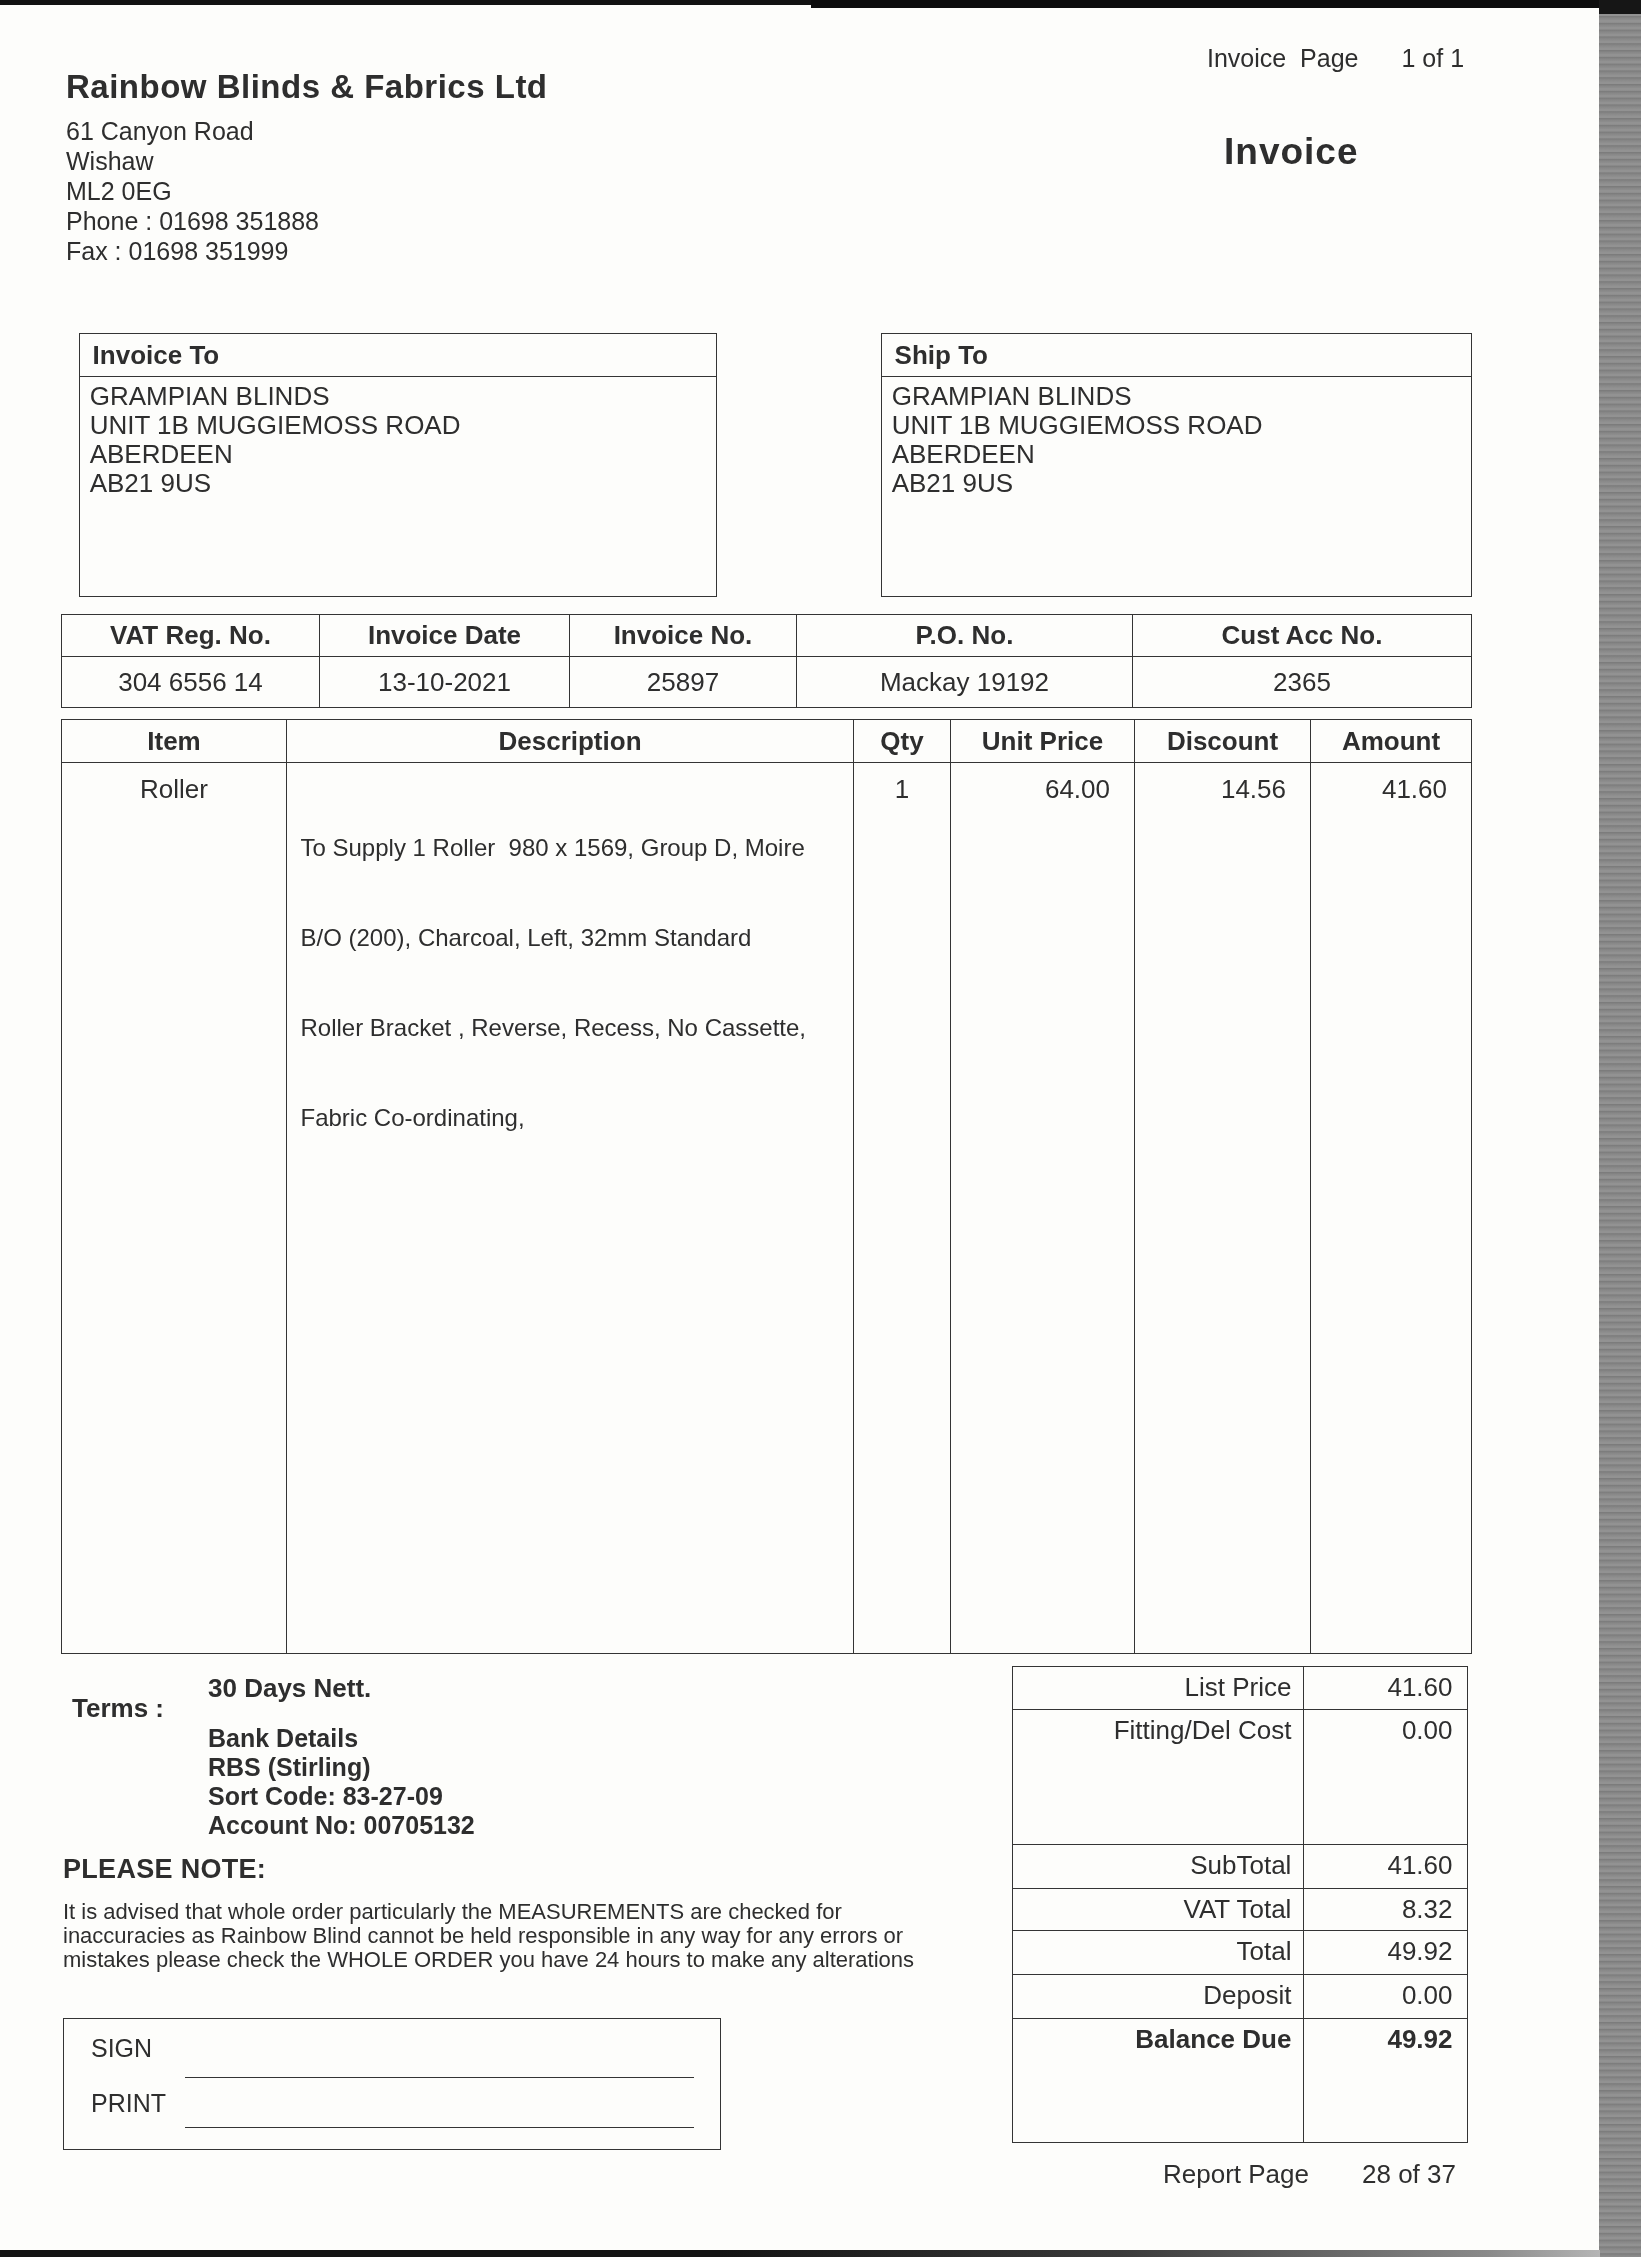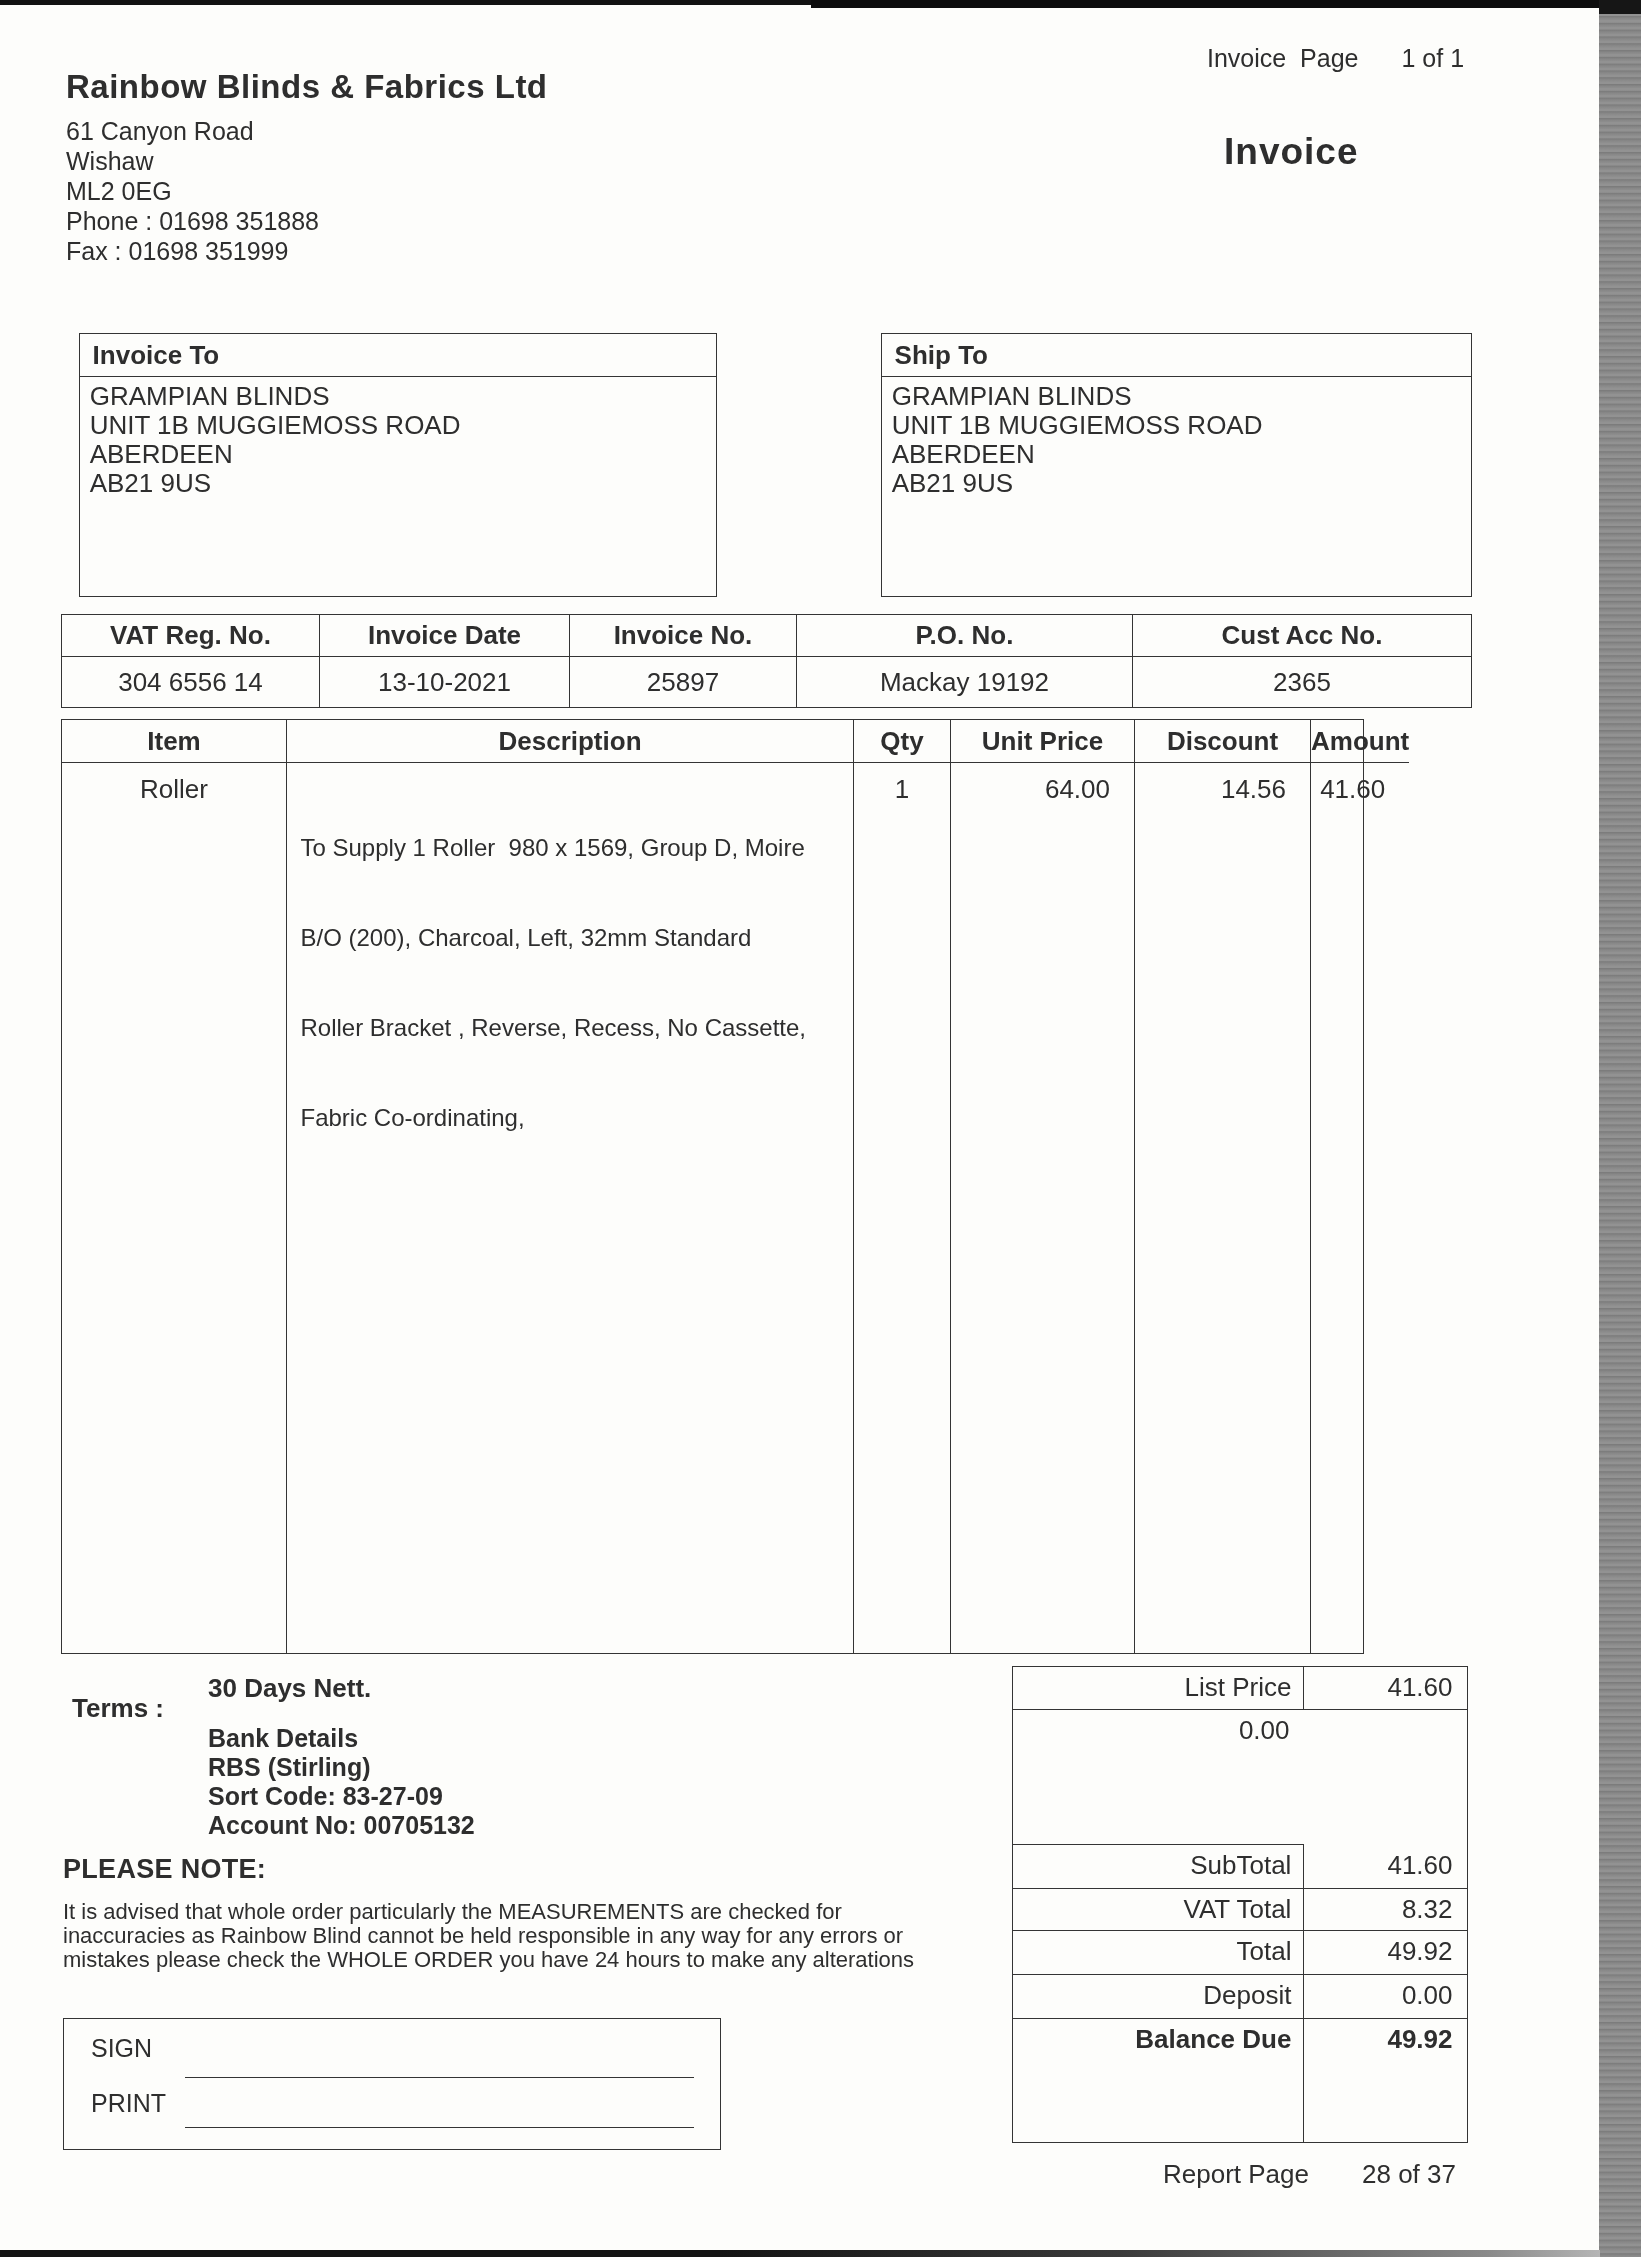--- a/index.html
+++ b/index.html
@@ -53,21 +53,21 @@
     border:1.9px solid var(--line);box-sizing:border-box;
     display:grid;grid-template-columns:258px 250px 227px 336px 1fr;grid-template-rows:42px 1fr;
     font-size:26px;
   }
   .meta-table .cell{display:flex;align-items:center;justify-content:center;box-sizing:border-box;}
   .meta-table .hcell{font-weight:bold;border-bottom:1.9px solid var(--line);}
   .meta-table .rb{border-right:1.9px solid var(--line);}
 
   
   .items-table{
-    left:61px;top:719px;width:1303px;height:935px;
+    left:61px;top:719px;width:1411px;height:935px;
     border:1.9px solid var(--line);box-sizing:border-box;
     display:grid;grid-template-columns:225px 567px 97px 184px 176px 1fr;grid-template-rows:43px 1fr;
     font-size:26px;
   }
   .items-table .cell{box-sizing:border-box;}
   .items-table .hcell{font-weight:bold;display:flex;align-items:center;justify-content:center;border-bottom:1.9px solid var(--line);}
   .items-table .rb{border-right:1.9px solid var(--line);}
   .cell-item{text-align:center;padding-top:10.6px;}
   .cell-desc{padding:9.7px 11.6px 0 13.5px;font-size:24px;line-height:30px;white-space:pre-wrap;}
   .cell-qty{text-align:center;padding-top:10.6px;}
@@ -197,20 +197,21 @@
   <div class="abs note-heading">PLEASE NOTE:</div>
   <div class="abs note-body">
     <div>It is advised that whole order particularly the MEASUREMENTS are checked for</div>
     <div>inaccuracies as Rainbow Blind cannot be held responsible in any way for any errors or</div>
     <div>mistakes please check the WHOLE ORDER you have 24 hours to make any alterations</div>
   </div>
 
   <div class="abs totals-table">
     <div class="cell lcell bb" style="grid-row:1;">List Price</div>
     <div class="cell vcell bb" style="grid-row:1;">41.60</div>
+    <div class="cell lcell bb" style="grid-row:2;">Fitting/Del Cost</div>
     <div class="cell vcell bb" style="grid-row:2;">0.00</div>
     <div class="cell lcell bb" style="grid-row:3;">SubTotal</div>
     <div class="cell vcell bb" style="grid-row:3;">41.60</div>
     <div class="cell lcell bb" style="grid-row:4;">VAT Total</div>
     <div class="cell vcell bb" style="grid-row:4;">8.32</div>
     <div class="cell lcell bb" style="grid-row:5;">Total</div>
     <div class="cell vcell bb" style="grid-row:5;">49.92</div>
     <div class="cell lcell bb" style="grid-row:6;">Deposit</div>
     <div class="cell vcell bb" style="grid-row:6;">0.00</div>
     <div class="cell lcell bold" style="grid-row:7;">Balance Due</div>

